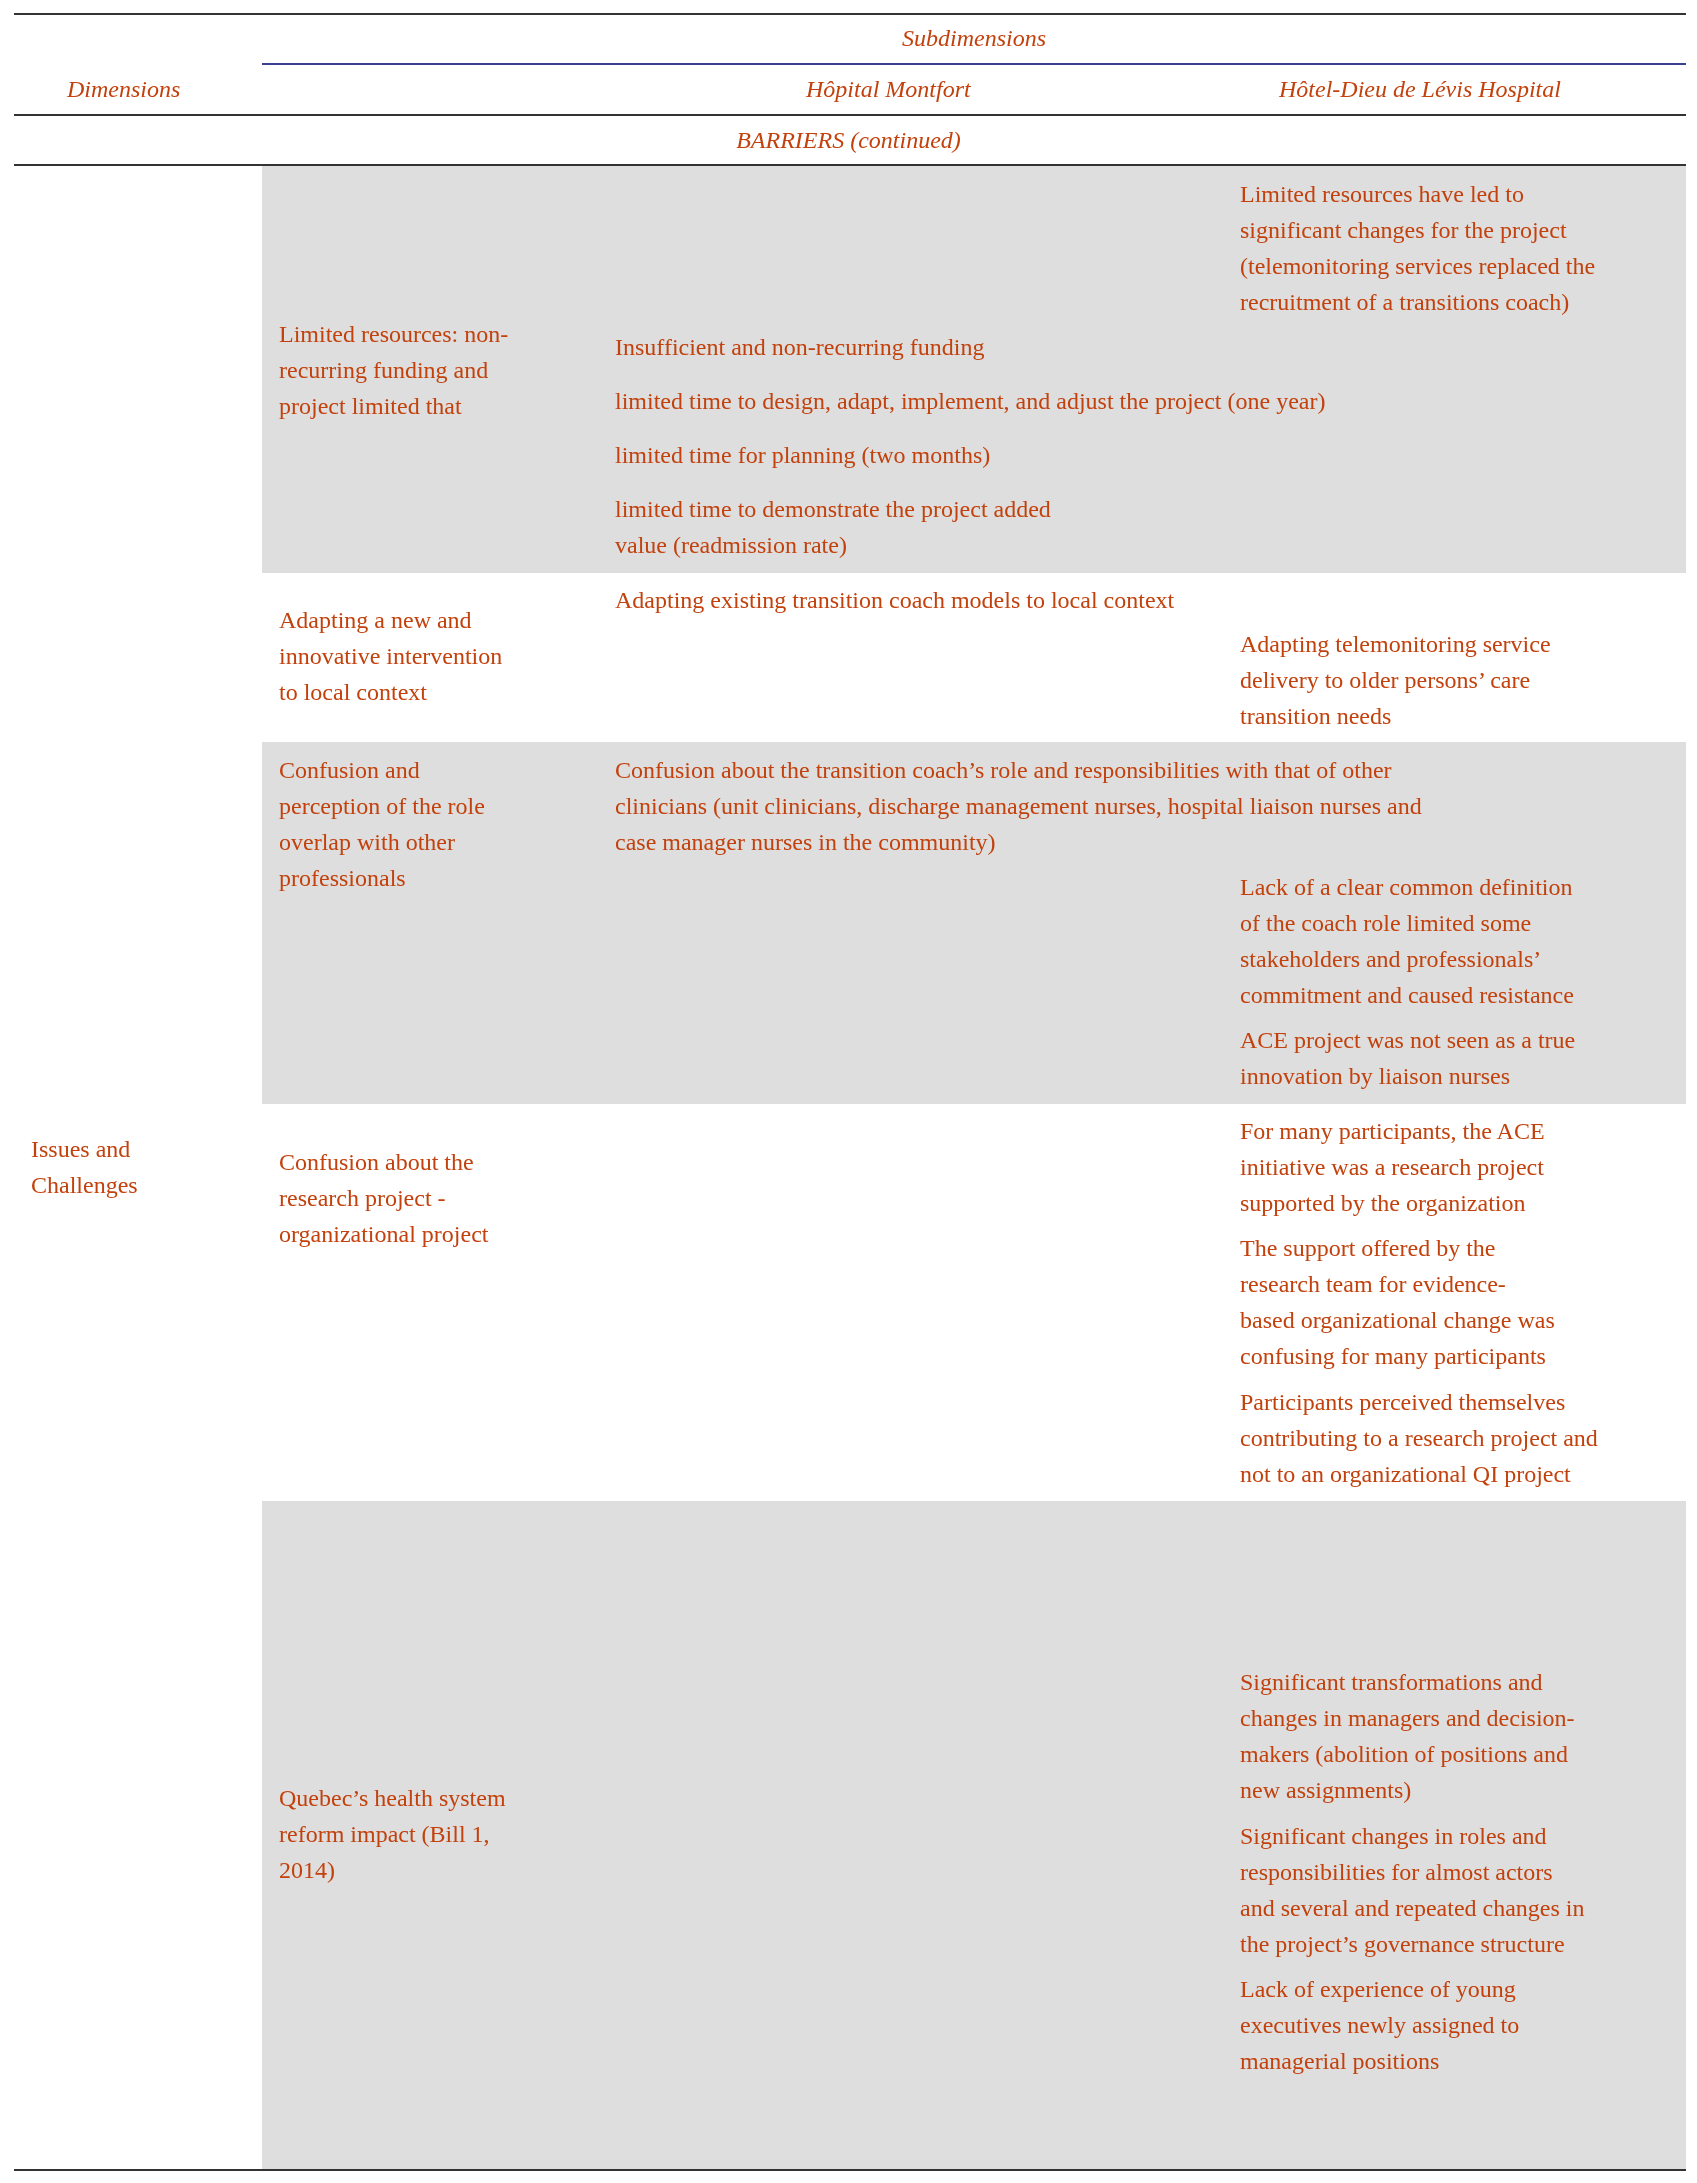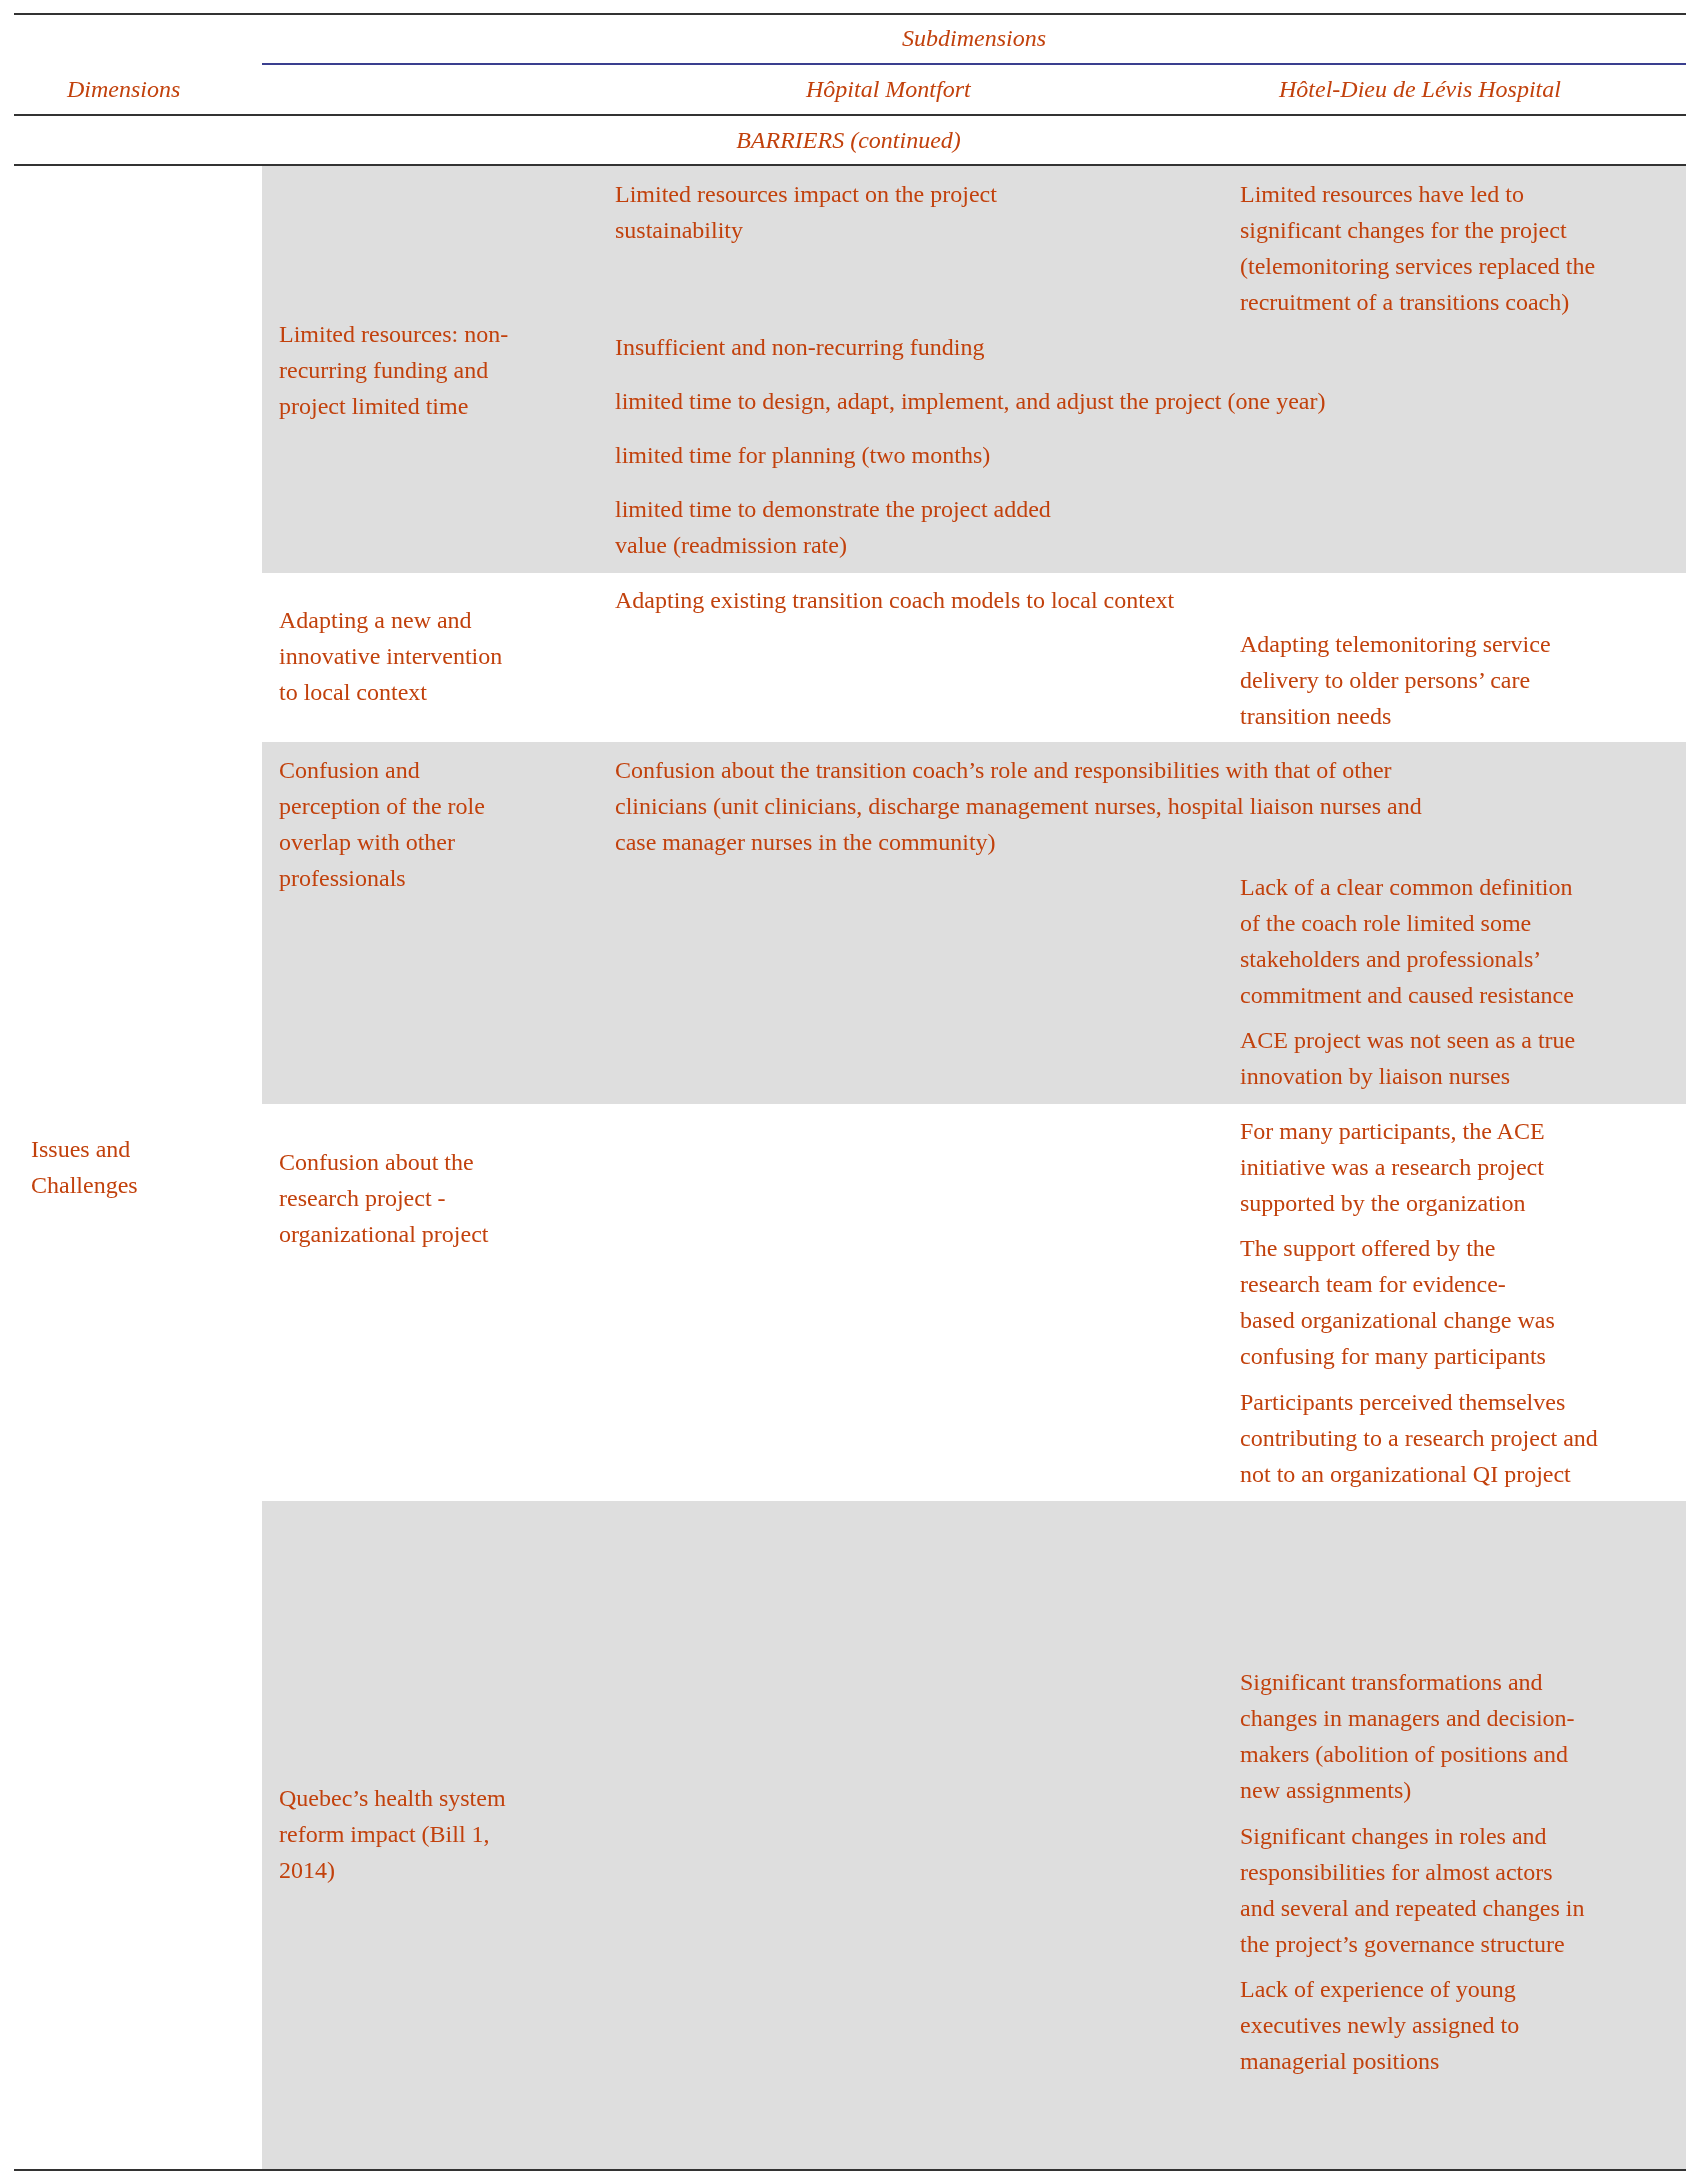--- a/index.html
+++ b/index.html
@@ -35,23 +35,21 @@
   <div class="t hdr" style="left:806px;top:71px">Hôpital Montfort</div>
   <div class="t hdr" style="left:1279px;top:71px">Hôtel-Dieu de Lévis Hospital</div>
 
   <div class="t hdr c" style="left:0;width:1697px;top:122px">BARRIERS (continued)</div>
 
   <div class="t" style="left:31px;top:1131px">Issues and
 Challenges</div>
 
   <div class="t" style="left:279px;top:316px">Limited resources: non-
 recurring funding and
-project limited time</div>
-  <div class="t" style="left:615px;top:176px">Limited resources impact on the project
-sustainability</div>
+project limited that</div>
   <div class="t" style="left:1240px;top:176px">Limited resources have led to
 significant changes for the project
 (telemonitoring services replaced the
 recruitment of a transitions coach)</div>
   <div class="t" style="left:615px;top:329px">Insufficient and non-recurring funding</div>
   <div class="t" style="left:615px;top:383px">limited time to design, adapt, implement, and adjust the project (one year)</div>
   <div class="t" style="left:615px;top:437px">limited time for planning (two months)</div>
   <div class="t" style="left:615px;top:491px">limited time to demonstrate the project added
 value (readmission rate)</div>
 

